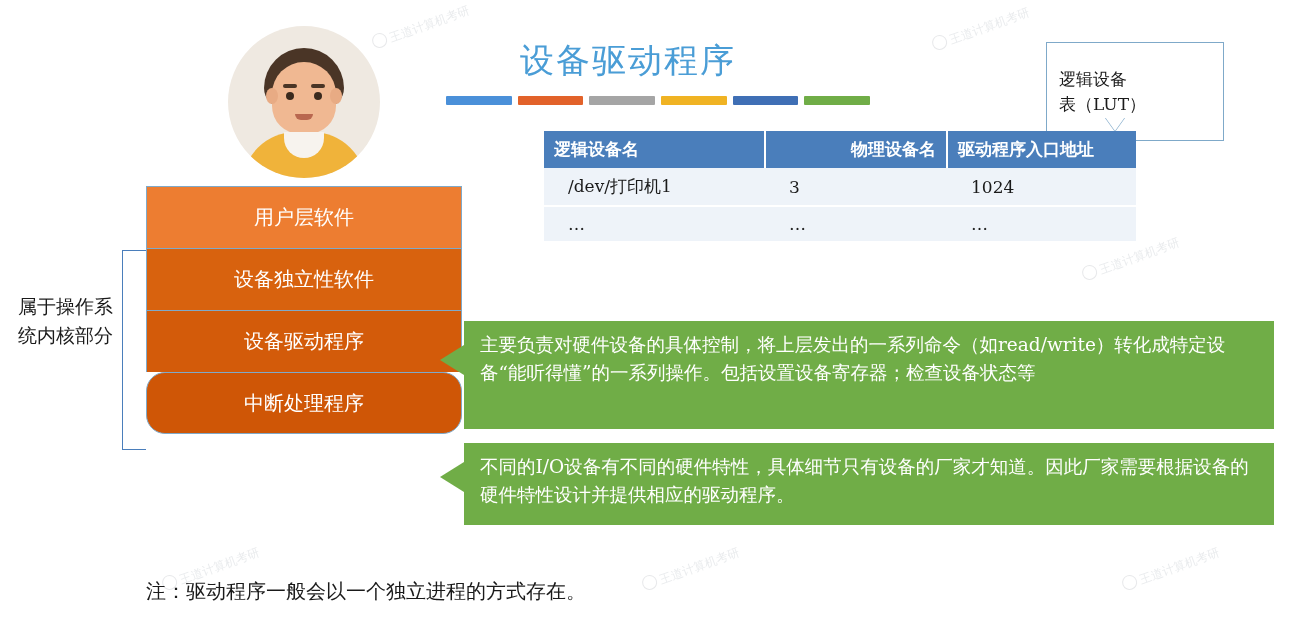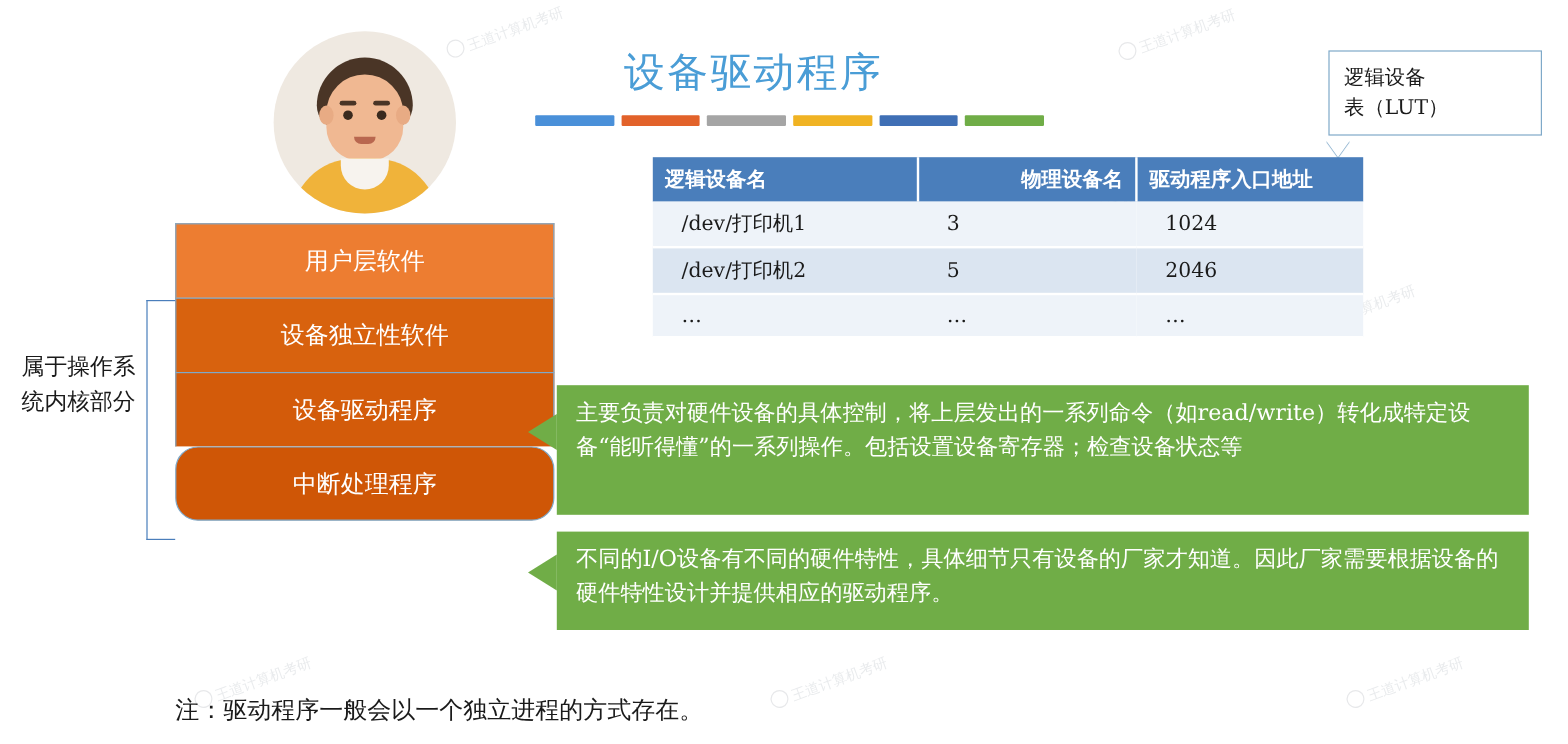--- a/index.html
+++ b/index.html
@@ -112,24 +112,24 @@
     flex: 1;
     height: 100%;
     margin-right: 6px;
     border-radius: 1px;
   }
   .title-underline span:last-child { margin-right: 0; }
 
   
   .lut-box {
     position: absolute;
-    left: 1107px;
+    left: 1046px;
     top: 42px;
     width: 152px;
-    padding: 10px 12px;
+    padding: 24px 12px;
     border: 1px solid #7fa9c9;
     background: #ffffff;
     font-size: 17px;
     line-height: 1.45;
     color: #1a1a1a;
     font-family: "DejaVu Serif", serif;
   }
   .lut-tail {
     position: absolute;
     left: 1105px;
@@ -331,25 +331,20 @@
       <th class="col1">物理设备名</th>
       <th>驱动程序入口地址</th>
     </tr>
   </thead>
   <tbody>
     <tr class="row-even">
       <td>/dev/打印机1</td>
       <td>3</td>
       <td>1024</td>
     </tr>
-    <tr class="row-odd">
-      <td>/dev/打印机2</td>
-      <td>5</td>
-      <td>2046</td>
-    </tr>
     <tr class="row-even">
       <td>…</td>
       <td>…</td>
       <td>…</td>
     </tr>
   </tbody>
 </table>
 
 <div class="stack">
   <div class="layer layer-1">用户层软件</div>

